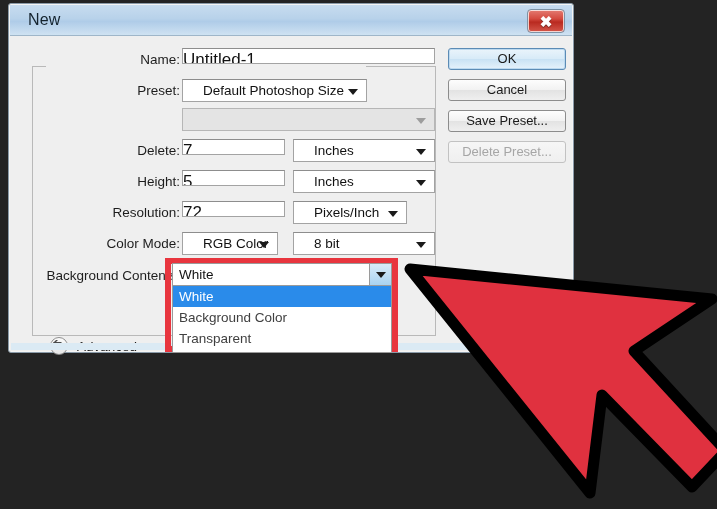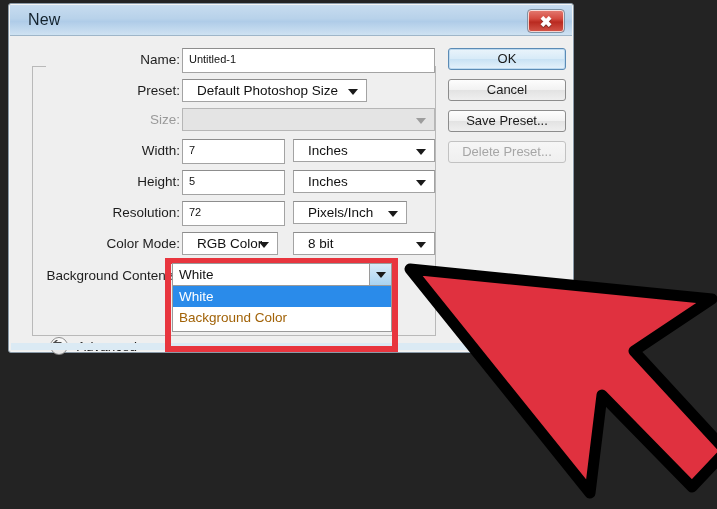--- a/index.html
+++ b/index.html
@@ -105,43 +105,42 @@
     text-align: right;
     font-size: 13.5px;
     color: #1d1d1d;
     line-height: 24px;
     white-space: nowrap;
   }
   .lbl.disabled { color: #9a9a9a; }
 
   .txtfield {
     position: absolute;
-    height: 25px;
+    height: 16px;
     background: #ffffff;
     border: 1px solid #a3a3a3;
     border-top-color: #8d8d8d;
     box-sizing: border-box;
-    font-size: 11px;
+    font-size: 17px;
     color: #111;
     line-height: 21px;
-    padding-left: 6px;
     white-space: nowrap;
     overflow: hidden;
   }
   .combo {
     position: absolute;
     height: 23px;
     background: #ffffff;
     border: 1px solid #a3a3a3;
     border-top-color: #8d8d8d;
     box-sizing: border-box;
     font-size: 13.5px;
     color: #111;
     line-height: 21px;
-    padding-left: 14px;
+    padding-left: 20px;
     white-space: nowrap;
     overflow: hidden;
     cursor: pointer;
   }
   .combo.disabled {
     background: #e4e4e4;
     color: #9a9a9a;
     border-color: #b6b6b6;
   }
   .caret {
@@ -269,21 +268,21 @@
     border: 1px solid #9a9a9a;
     border-top: none;
     box-sizing: border-box;
     z-index: 21;
     padding-bottom: 3px;
   }
   .dd-item {
     height: 21px;
     line-height: 21px;
     font-size: 13.5px;
-    color: #a16207;
+    color: #404040;
     padding-left: 6px;
     white-space: nowrap;
     cursor: pointer;
   }
   .dd-item.selected {
     background: #2a8bea;
     color: #ffffff;
   }
 
   
@@ -321,30 +320,27 @@
       <div class="txtfield" style="left:172px; top:12px; width:253px;">Untitled-1</div>
 
       <div class="row" style="top:43px; width:170px;">
         <div class="lbl">Preset:</div>
       </div>
       <div class="combo" style="left:172px; top:43px; width:185px;">
         <span>Default Photoshop Size</span>
         <span class="caret"></span>
       </div>
 
-      <div class="row" style="top:72px; width:170px;">
-        <div class="lbl disabled">Size:</div>
-      </div>
       <div class="combo disabled" style="left:172px; top:72px; width:253px;">
         <span></span>
         <span class="caret dim"></span>
       </div>
 
       <div class="row" style="top:103px; width:170px;">
-        <div class="lbl">Width:</div>
+        <div class="lbl">Delete:</div>
       </div>
       <div class="txtfield" style="left:172px; top:103px; width:103px;">7</div>
       <div class="combo" style="left:283px; top:103px; width:142px;">
         <span>Inches</span>
         <span class="caret"></span>
       </div>
 
       <div class="row" style="top:134px; width:170px;">
         <div class="lbl">Height:</div>
       </div>
@@ -397,20 +393,21 @@
   <div class="dd-closed">
     <span>White</span>
     <span class="dd-arrowbtn">
       <span class="caret"></span>
     </span>
   </div>
 
   <div class="dd-list">
     <div class="dd-item selected">White</div>
     <div class="dd-item">Background Color</div>
+    <div class="dd-item">Transparent</div>
   </div>
 
   <div class="red-box"></div>
 
   <svg class="cursor-arrow" viewBox="0 0 330 255">
     <path d="M 20 14
              L 322 44
              L 244 96
              L 336 196
              L 302 232

